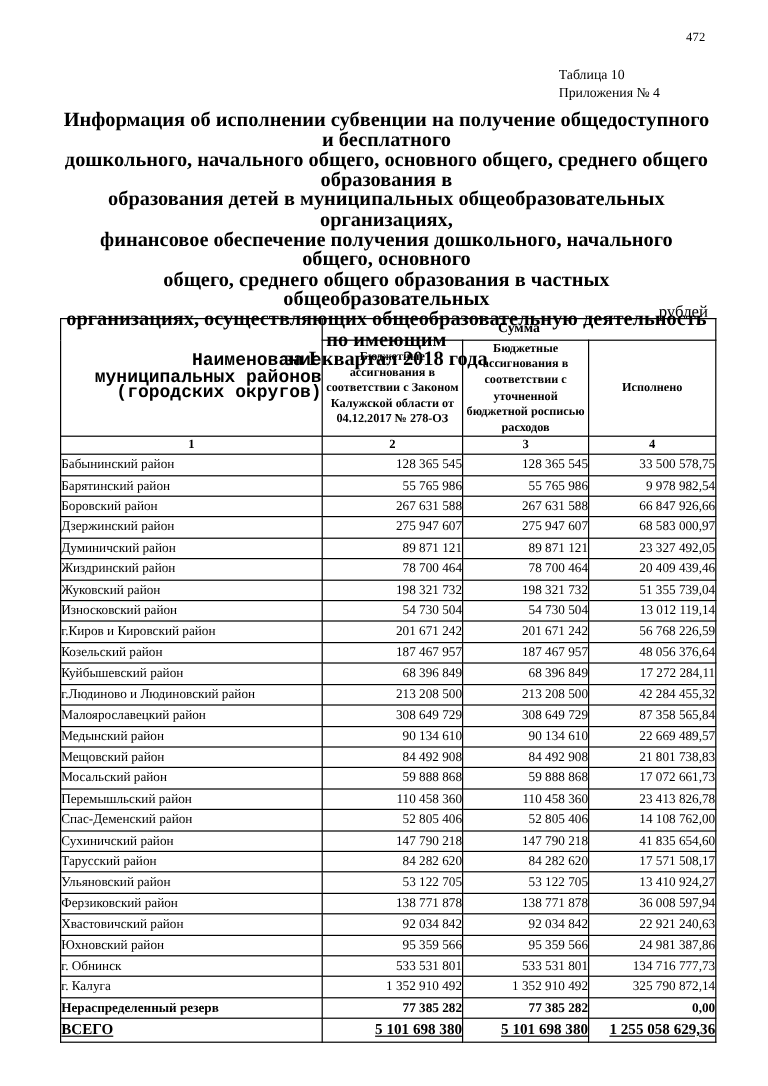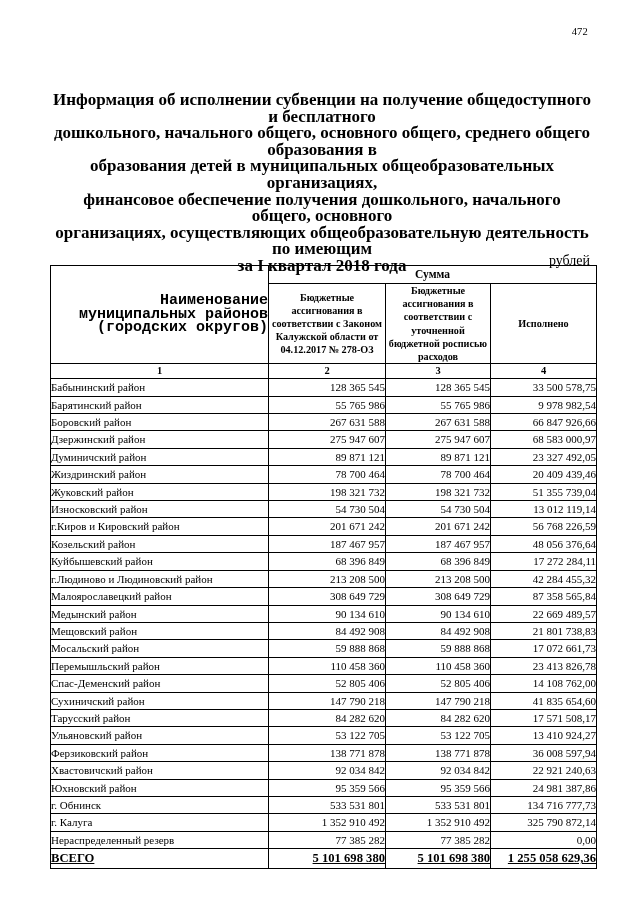--- a/index.html
+++ b/index.html
@@ -127,42 +127,47 @@
     margin-top: 24px;
   }
   td.num {
     text-align: right;
     padding: 0 3px 0 2px;
     height: 16.4px;
     line-height: 16.4px;
     font-size: 11px;
     white-space: nowrap;
   }
-  tr.bold td { font-weight: normal; }
+  tr.bold td { font-weight: bold; }
   tr.total td {
     font-weight: bold;
     font-size: 12.6px;
     height: 19px;
     line-height: 19px;
     text-decoration: underline;
   }
 </style>
 </head>
 <body>
 
 <div class="page">
 
   <div class="page-number">472</div>
 
+  <div class="caption-block">
+    <div>Таблица 10</div>
+    <div>Приложения № 4</div>
+  </div>
 
   <div class="doc-title">
       <span class="ln">Информация об исполнении субвенции на получение общедоступного и бесплатного</span>
       <span class="ln">дошкольного, начального общего, основного общего, среднего общего образования в</span>
       <span class="ln">образования детей в муниципальных общеобразовательных организациях,</span>
       <span class="ln">финансовое обеспечение получения дошкольного, начального общего, основного</span>
+      <span class="ln">общего, среднего общего образования в частных общеобразовательных</span>
       <span class="ln">организациях, осуществляющих общеобразовательную деятельность по имеющим</span>
       <span class="ln">за I квартал 2018 года</span>
     </div>
 
   <div class="units">рублей</div>
 
   <div class="tbl-wrap">
     <table class="fin">
       <colgroup>
         <col class="c-name">

